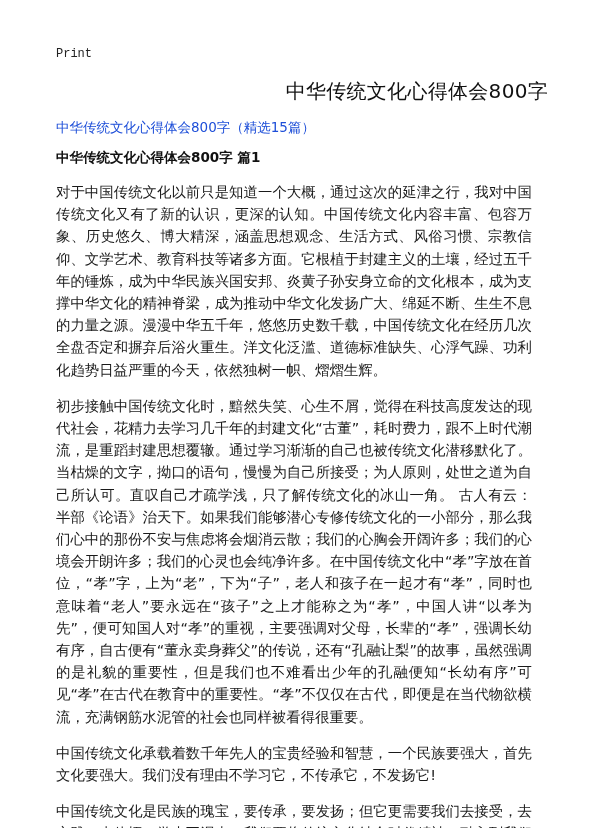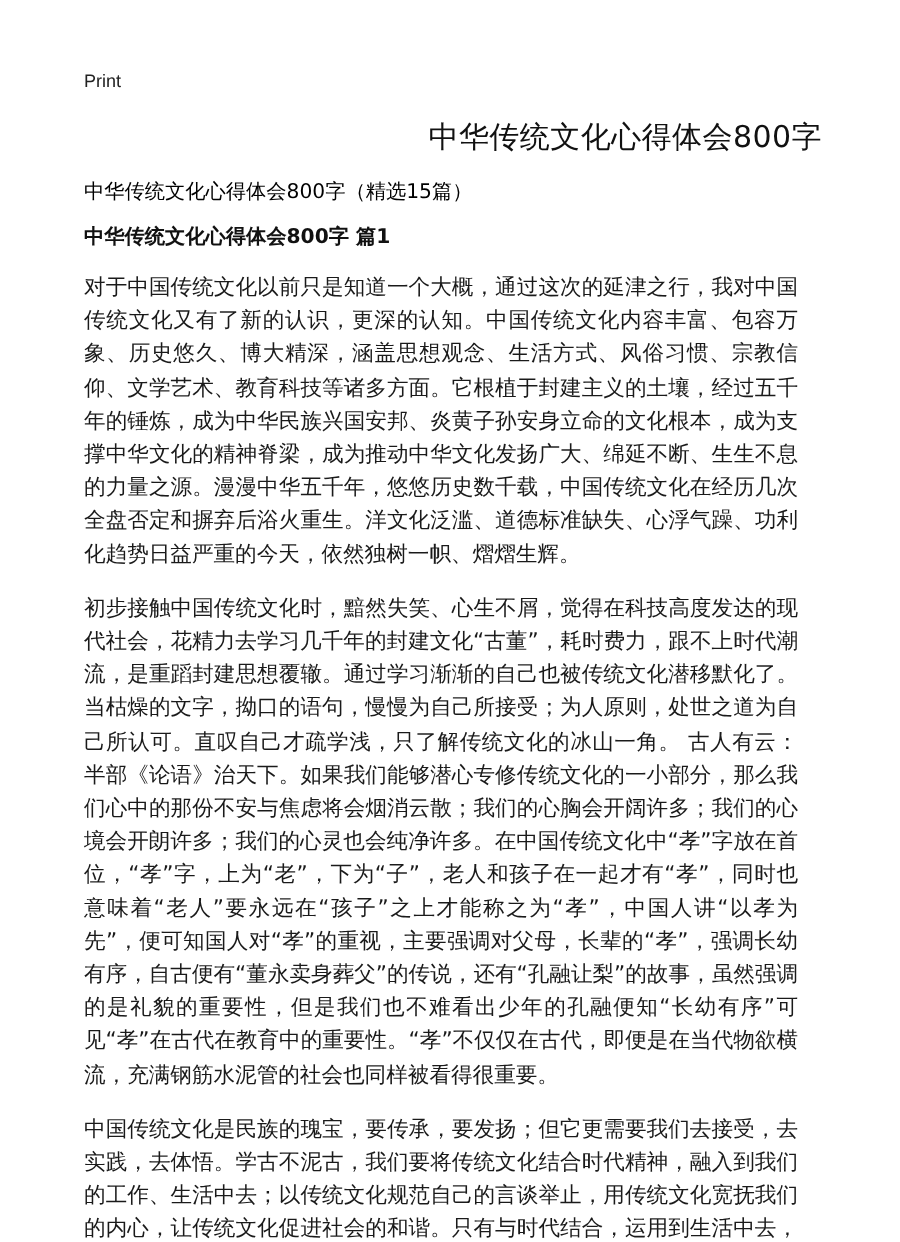--- a/index.html
+++ b/index.html
@@ -4,30 +4,30 @@
   <style>
     html, body { margin: 0; padding: 0; background: #ffffff; }
     body {
       width: 600px; height: 828px; overflow: hidden; position: relative;
       color: #1a1a1a;
       font-family: "DejaVu Sans", "Liberation Sans", sans-serif;
     }
     .page { position: absolute; left: 56px; top: 0; width: 492px; }
     .print-label {
       position: absolute; top: 47px; left: 0;
-      font-family: Liberation Sans, sans-serif;
+      font-family: Liberation Mono, monospace;
       font-size: 12px; color: #222;
     }
     .doc-title {
       position: absolute; top: 78px; left: 0; width: 492px;
       text-align: right; font-size: 20px; color: #111; letter-spacing: 0.3px;
     }
     .doc-subtitle {
       position: absolute; top: 119px; left: 0;
-      font-size: 13.5px; color: #000000;
+      font-size: 13.5px; color: #1d4ed8;
     }
     .section-heading {
       position: absolute; top: 149px; left: 0;
       font-size: 13.5px; font-weight: bold; color: #111;
     }
     .body-text {
       position: absolute; top: 181px; left: 0; width: 492px;
     }
     .para {
       margin: 0 16px 14px 0;
@@ -39,15 +39,16 @@
 <body>
 
 <div class="page">
   <div class="print-label">Print</div>
   <div class="doc-title">中华传统文化心得体会800字</div>
   <div class="doc-subtitle">中华传统文化心得体会800字（精选15篇）</div>
   <div class="section-heading">中华传统文化心得体会800字 篇1</div>
   <div class="body-text">
     <p class="para">对于中国传统文化以前只是知道一个大概，通过这次的延津之行，我对中国传统文化又有了新的认识，更深的认知。中国传统文化内容丰富、包容万象、历史悠久、博大精深，涵盖思想观念、生活方式、风俗习惯、宗教信仰、文学艺术、教育科技等诸多方面。它根植于封建主义的土壤，经过五千年的锤炼，成为中华民族兴国安邦、炎黄子孙安身立命的文化根本，成为支撑中华文化的精神脊梁，成为推动中华文化发扬广大、绵延不断、生生不息的力量之源。漫漫中华五千年，悠悠历史数千载，中国传统文化在经历几次全盘否定和摒弃后浴火重生。洋文化泛滥、道德标准缺失、心浮气躁、功利化趋势日益严重的今天，依然独树一帜、熠熠生辉。</p>
     <p class="para">初步接触中国传统文化时，黯然失笑、心生不屑，觉得在科技高度发达的现代社会，花精力去学习几千年的封建文化“古董”，耗时费力，跟不上时代潮流，是重蹈封建思想覆辙。通过学习渐渐的自己也被传统文化潜移默化了。当枯燥的文字，拗口的语句，慢慢为自己所接受；为人原则，处世之道为自己所认可。直叹自己才疏学浅，只了解传统文化的冰山一角。 古人有云：半部《论语》治天下。如果我们能够潜心专修传统文化的一小部分，那么我们心中的那份不安与焦虑将会烟消云散；我们的心胸会开阔许多；我们的心境会开朗许多；我们的心灵也会纯净许多。在中国传统文化中“孝”字放在首位，“孝”字，上为“老”，下为“子”，老人和孩子在一起才有“孝”，同时也意味着“老人”要永远在“孩子”之上才能称之为“孝”，中国人讲“以孝为先”，便可知国人对“孝”的重视，主要强调对父母，长辈的“孝”，强调长幼有序，自古便有“董永卖身葬父”的传说，还有“孔融让梨”的故事，虽然强调的是礼貌的重要性，但是我们也不难看出少年的孔融便知“长幼有序”可见“孝”在古代在教育中的重要性。“孝”不仅仅在古代，即便是在当代物欲横流，充满钢筋水泥管的社会也同样被看得很重要。</p>
+    <p class="para">中国传统文化承载着数千年先人的宝贵经验和智慧，一个民族要强大，首先文化要强大。我们没有理由不学习它，不传承它，不发扬它!</p>
     <p class="para">中国传统文化是民族的瑰宝，要传承，要发扬；但它更需要我们去接受，去实践，去体悟。学古不泥古，我们要将传统文化结合时代精神，融入到我们的工作、生活中去；以传统文化规范自己的言谈举止，用传统文化宽抚我们的内心，让传统文化促进社会的和谐。只有与时代结合，运用到生活中去，传统文化才是活的，才能在世界文化之林立于不败之地。我相信五千年祖辈的智慧会在日益强大的中国和富有创造力的中华儿女的传承和发扬下，在世界文化之巅闪烁出属于中华民族的智慧之光；让世界见证中国传统文化的神奇与博厚!</p>
   </div>
 </div>
 
 </body></html>

